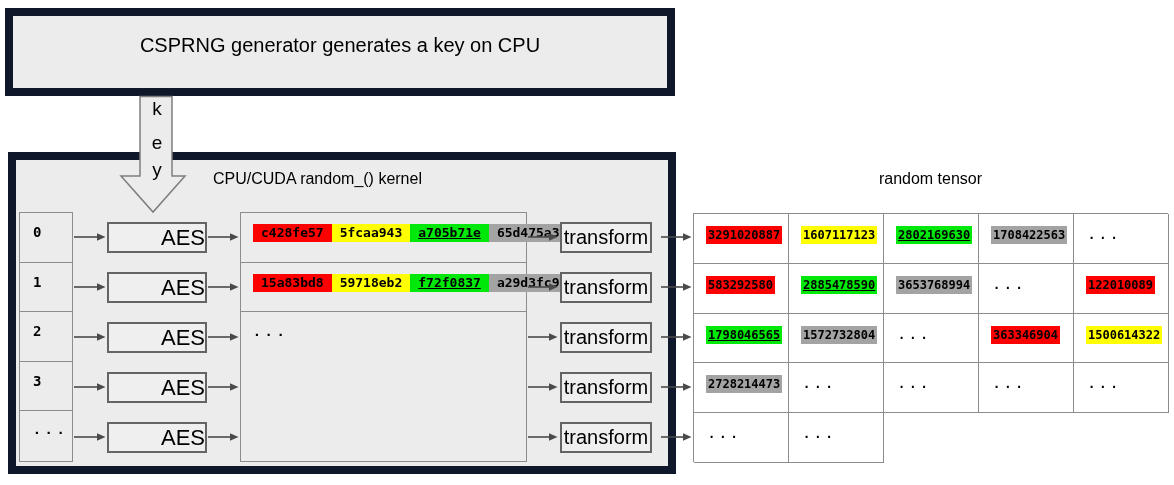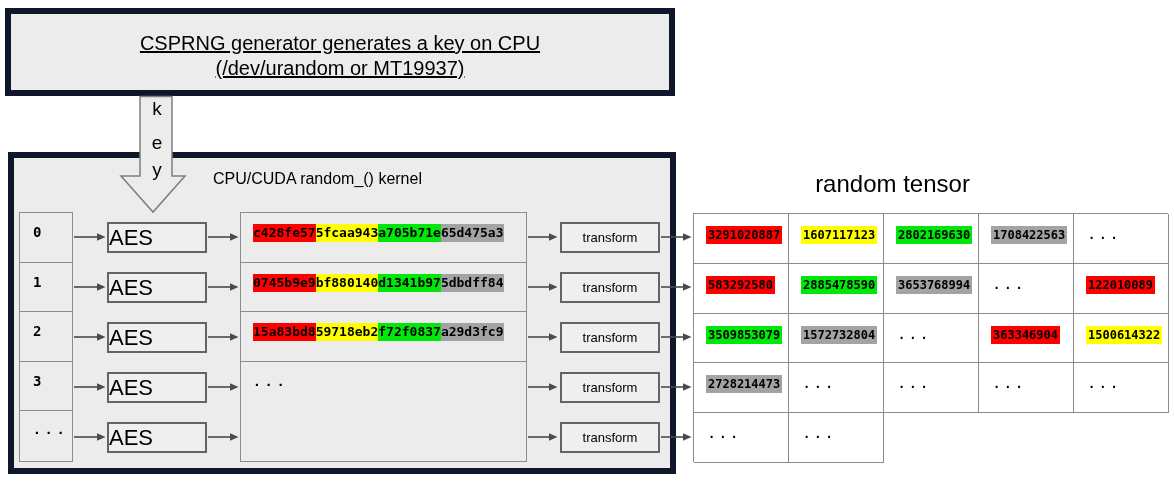--- a/index.html
+++ b/index.html
@@ -1,75 +1,74 @@
 <!DOCTYPE html>
 <html><head>
 <meta charset="utf-8">
 <style>
   html,body{margin:0;padding:0;background:#fff;}
   #canvas{position:relative;width:1174px;height:485px;background:#fff;overflow:hidden;
           font-family:"Liberation Sans",sans-serif;color:#000;}
-  .box{position:absolute;background:#ececec;border:6px solid #0f172a;box-sizing:border-box;text-decoration:underline;}
+  .box{position:absolute;background:#ececec;border:8px solid #0f172a;box-sizing:border-box;}
   
   #top-box{left:5px;top:8px;width:670px;height:88px;text-align:center;
            font-size:20px;line-height:25px;padding-top:17px;}
   
   #kernel-box{left:8px;top:152px;width:668px;height:322px;}
   #kernel-title{position:absolute;left:213px;top:170px;width:300px;text-align:left;font-size:16px;}
   
   .key-letter{position:absolute;left:145px;width:24px;text-align:center;font-size:19px;z-index:6;}
   
   #index-col{position:absolute;left:19px;top:212px;width:54px;height:250px;
              border:1px solid #8c8c8c;background:#ececec;box-sizing:border-box;z-index:2;}
   .index-cell{height:49.6px;box-sizing:border-box;border-bottom:1px solid #8c8c8c;
               padding:11px 0 0 13px;font-family:"DejaVu Sans Mono",monospace;
               font-weight:bold;font-size:14px;}
   .index-cell:last-child{border-bottom:none;}
   
   .aes-box{position:absolute;left:107px;width:100px;height:31px;background:#efefef;
-           border:2px solid #646464;box-sizing:border-box;text-align:left;
+           border:2px solid #646464;box-sizing:border-box;text-align:right;
            font-size:22px;line-height:27px;z-index:2;}
-  .transform-box{position:absolute;left:560px;width:100px;height:31px;background:#efefef;
+  .transform-box{position:absolute;left:560px;width:92px;height:31px;background:#efefef;
            border:2px solid #646464;box-sizing:border-box;text-align:center;
-           font-size:13px;line-height:27px;z-index:2;}
+           font-size:20px;line-height:27px;z-index:2;}
   
   #hex-panel{position:absolute;left:240px;top:212px;width:287px;height:250px;
              border:1px solid #8c8c8c;background:#ececec;box-sizing:border-box;z-index:2;}
   .hex-row{height:49.6px;box-sizing:border-box;border-bottom:1px solid #8c8c8c;
            padding:10px 0 0 12px;white-space:nowrap;}
   .hex-row:last-child{border-bottom:none;}
   .seg{display:inline-block;font-family:"DejaVu Sans Mono",monospace;font-weight:bold;
-       font-size:13px;line-height:16px;padding:1px 0;}
+       font-size:13px;line-height:16px;padding:1px 8px;}
   .hl-red{background:#ff0000;}
   .hl-yellow{background:#ffff00;}
-  .hl-green{background:#00e70a;}
+  .hl-green{background:#00e70a;text-decoration:underline;}
   .hl-blue{background:#a3a3a3;}
   .ellipsis{font-family:"DejaVu Sans Mono",monospace;font-weight:bold;font-size:13px;
             letter-spacing:4px;}
   
-  #tensor-title{position:absolute;left:655px;top:170px;width:475px;text-align:center;font-size:24px;}
+  #tensor-title{position:absolute;left:693px;top:170px;width:475px;text-align:center;font-size:16px;}
   #tensor-table{position:absolute;left:693px;top:213px;width:475px;height:249px;
                 display:grid;grid-template-columns:repeat(5,95px);grid-template-rows:repeat(5,49.8px);
                 border-top:1.5px solid #8c8c8c;border-left:1.5px solid #8c8c8c;box-sizing:border-box;
                 background:#fff;}
   .t-cell{border-right:1.5px solid #8c8c8c;border-bottom:1.5px solid #8c8c8c;
           box-sizing:border-box;padding:11px 0 8px 12px;}
   .t-val{display:inline-block;font-family:"DejaVu Sans Mono",monospace;font-weight:bold;
          font-size:12px;line-height:14px;padding:2px 2px;}
   
   #arrow-layer{position:absolute;left:0;top:0;width:1174px;height:485px;z-index:5;pointer-events:none;}
 </style>
 </head>
 <body>
 
 <div id="canvas">
 
   <div class="box" id="top-box">
     <div>CSPRNG generator generates a key on CPU</div>
-    <div>(/dev/urandom or MT19937)</div>
   </div>
 
   <div class="box" id="kernel-box"></div>
   <div id="kernel-title">CPU/CUDA random_() kernel</div>
 
   <span class="key-letter" style="top:98px">k</span>
   <span class="key-letter" style="top:132px">e</span>
   <span class="key-letter" style="top:159px">y</span>
 
   <div id="index-col">
@@ -81,21 +80,20 @@
   </div>
 
   <div class="aes-box" style="top:222px">AES</div>
   <div class="aes-box" style="top:272px">AES</div>
   <div class="aes-box" style="top:322px">AES</div>
   <div class="aes-box" style="top:372px">AES</div>
   <div class="aes-box" style="top:422px">AES</div>
 
   <div id="hex-panel">
     <div class="hex-row"><span class="seg hl-red">c428fe57</span><span class="seg hl-yellow">5fcaa943</span><span class="seg hl-green">a705b71e</span><span class="seg hl-blue">65d475a3</span></div>
-    <div class="hex-row"><span class="seg hl-red">0745b9e9</span><span class="seg hl-yellow">bf880140</span><span class="seg hl-green">d1341b97</span><span class="seg hl-blue">5dbdff84</span></div>
     <div class="hex-row"><span class="seg hl-red">15a83bd8</span><span class="seg hl-yellow">59718eb2</span><span class="seg hl-green">f72f0837</span><span class="seg hl-blue">a29d3fc9</span></div>
     <div class="hex-row"><span class="ellipsis">...</span></div>
   </div>
 
   <div class="transform-box" style="top:222px">transform</div>
   <div class="transform-box" style="top:272px">transform</div>
   <div class="transform-box" style="top:322px">transform</div>
   <div class="transform-box" style="top:372px">transform</div>
   <div class="transform-box" style="top:422px">transform</div>
 
@@ -106,21 +104,21 @@
     <div class="t-cell"><span class="t-val hl-green">2802169630</span></div>
     <div class="t-cell"><span class="t-val hl-blue">1708422563</span></div>
     <div class="t-cell"><span class="t-val ellipsis">...</span></div>
 
     <div class="t-cell"><span class="t-val hl-red">583292580</span></div>
     <div class="t-cell"><span class="t-val hl-green">2885478590</span></div>
     <div class="t-cell"><span class="t-val hl-blue">3653768994</span></div>
     <div class="t-cell"><span class="t-val ellipsis">...</span></div>
 
     <div class="t-cell"><span class="t-val hl-red">122010089</span></div>
-    <div class="t-cell"><span class="t-val hl-green">3509853079</span></div>
+    <div class="t-cell"><span class="t-val hl-green">1798046565</span></div>
     <div class="t-cell"><span class="t-val hl-blue">1572732804</span></div>
     <div class="t-cell"><span class="t-val ellipsis">...</span></div>
 
     <div class="t-cell"><span class="t-val hl-red">363346904</span></div>
     <div class="t-cell"><span class="t-val hl-yellow">1500614322</span></div>
     <div class="t-cell"><span class="t-val hl-blue">2728214473</span></div>
     <div class="t-cell"><span class="t-val ellipsis">...</span></div>
 
     <div class="t-cell"><span class="t-val ellipsis">...</span></div>
     <div class="t-cell"><span class="t-val ellipsis">...</span></div>

